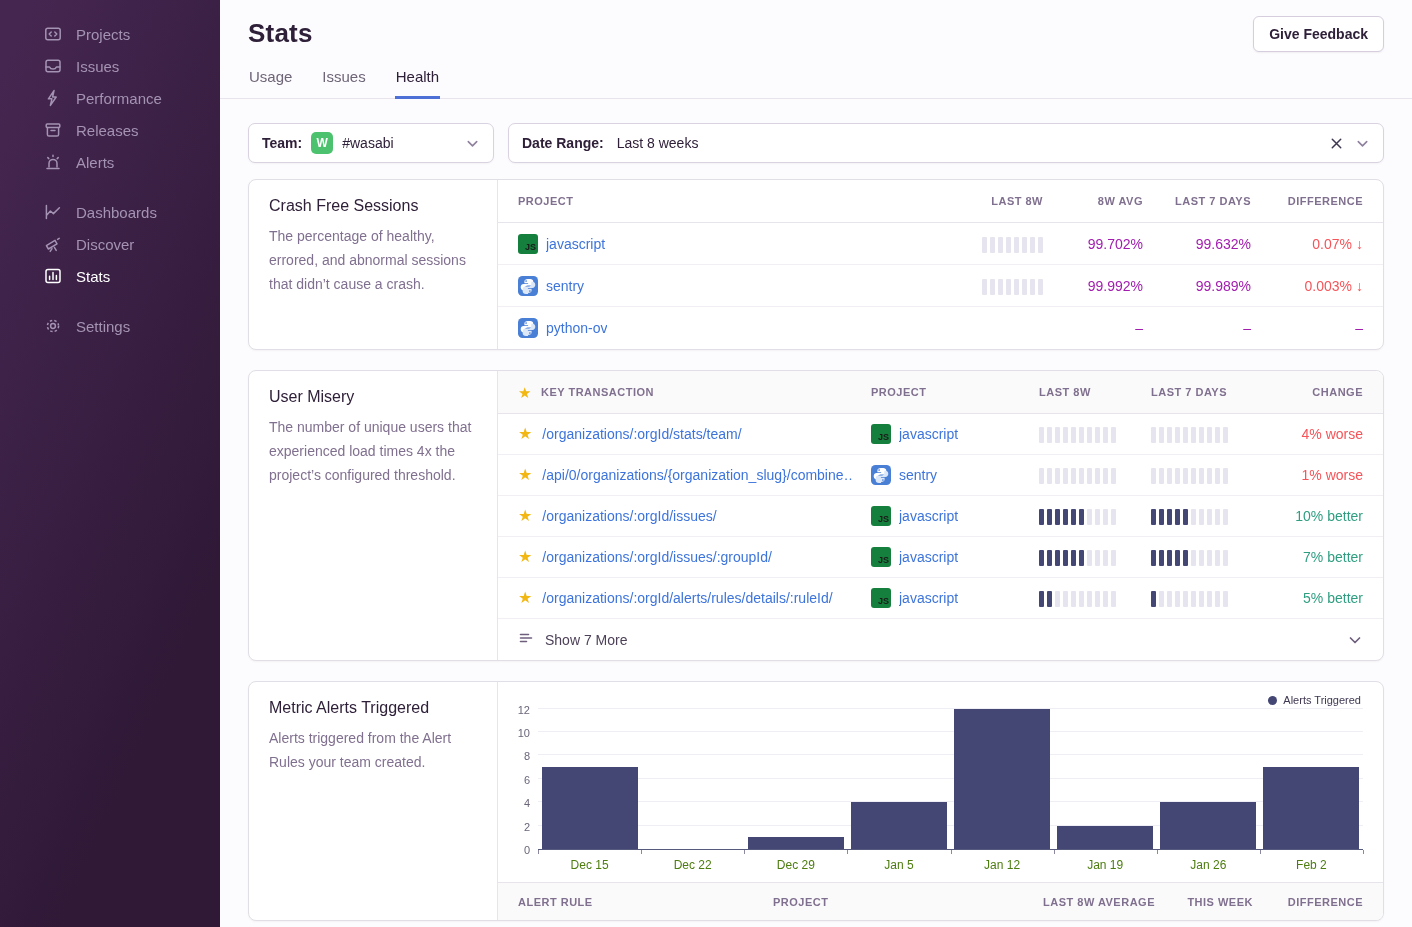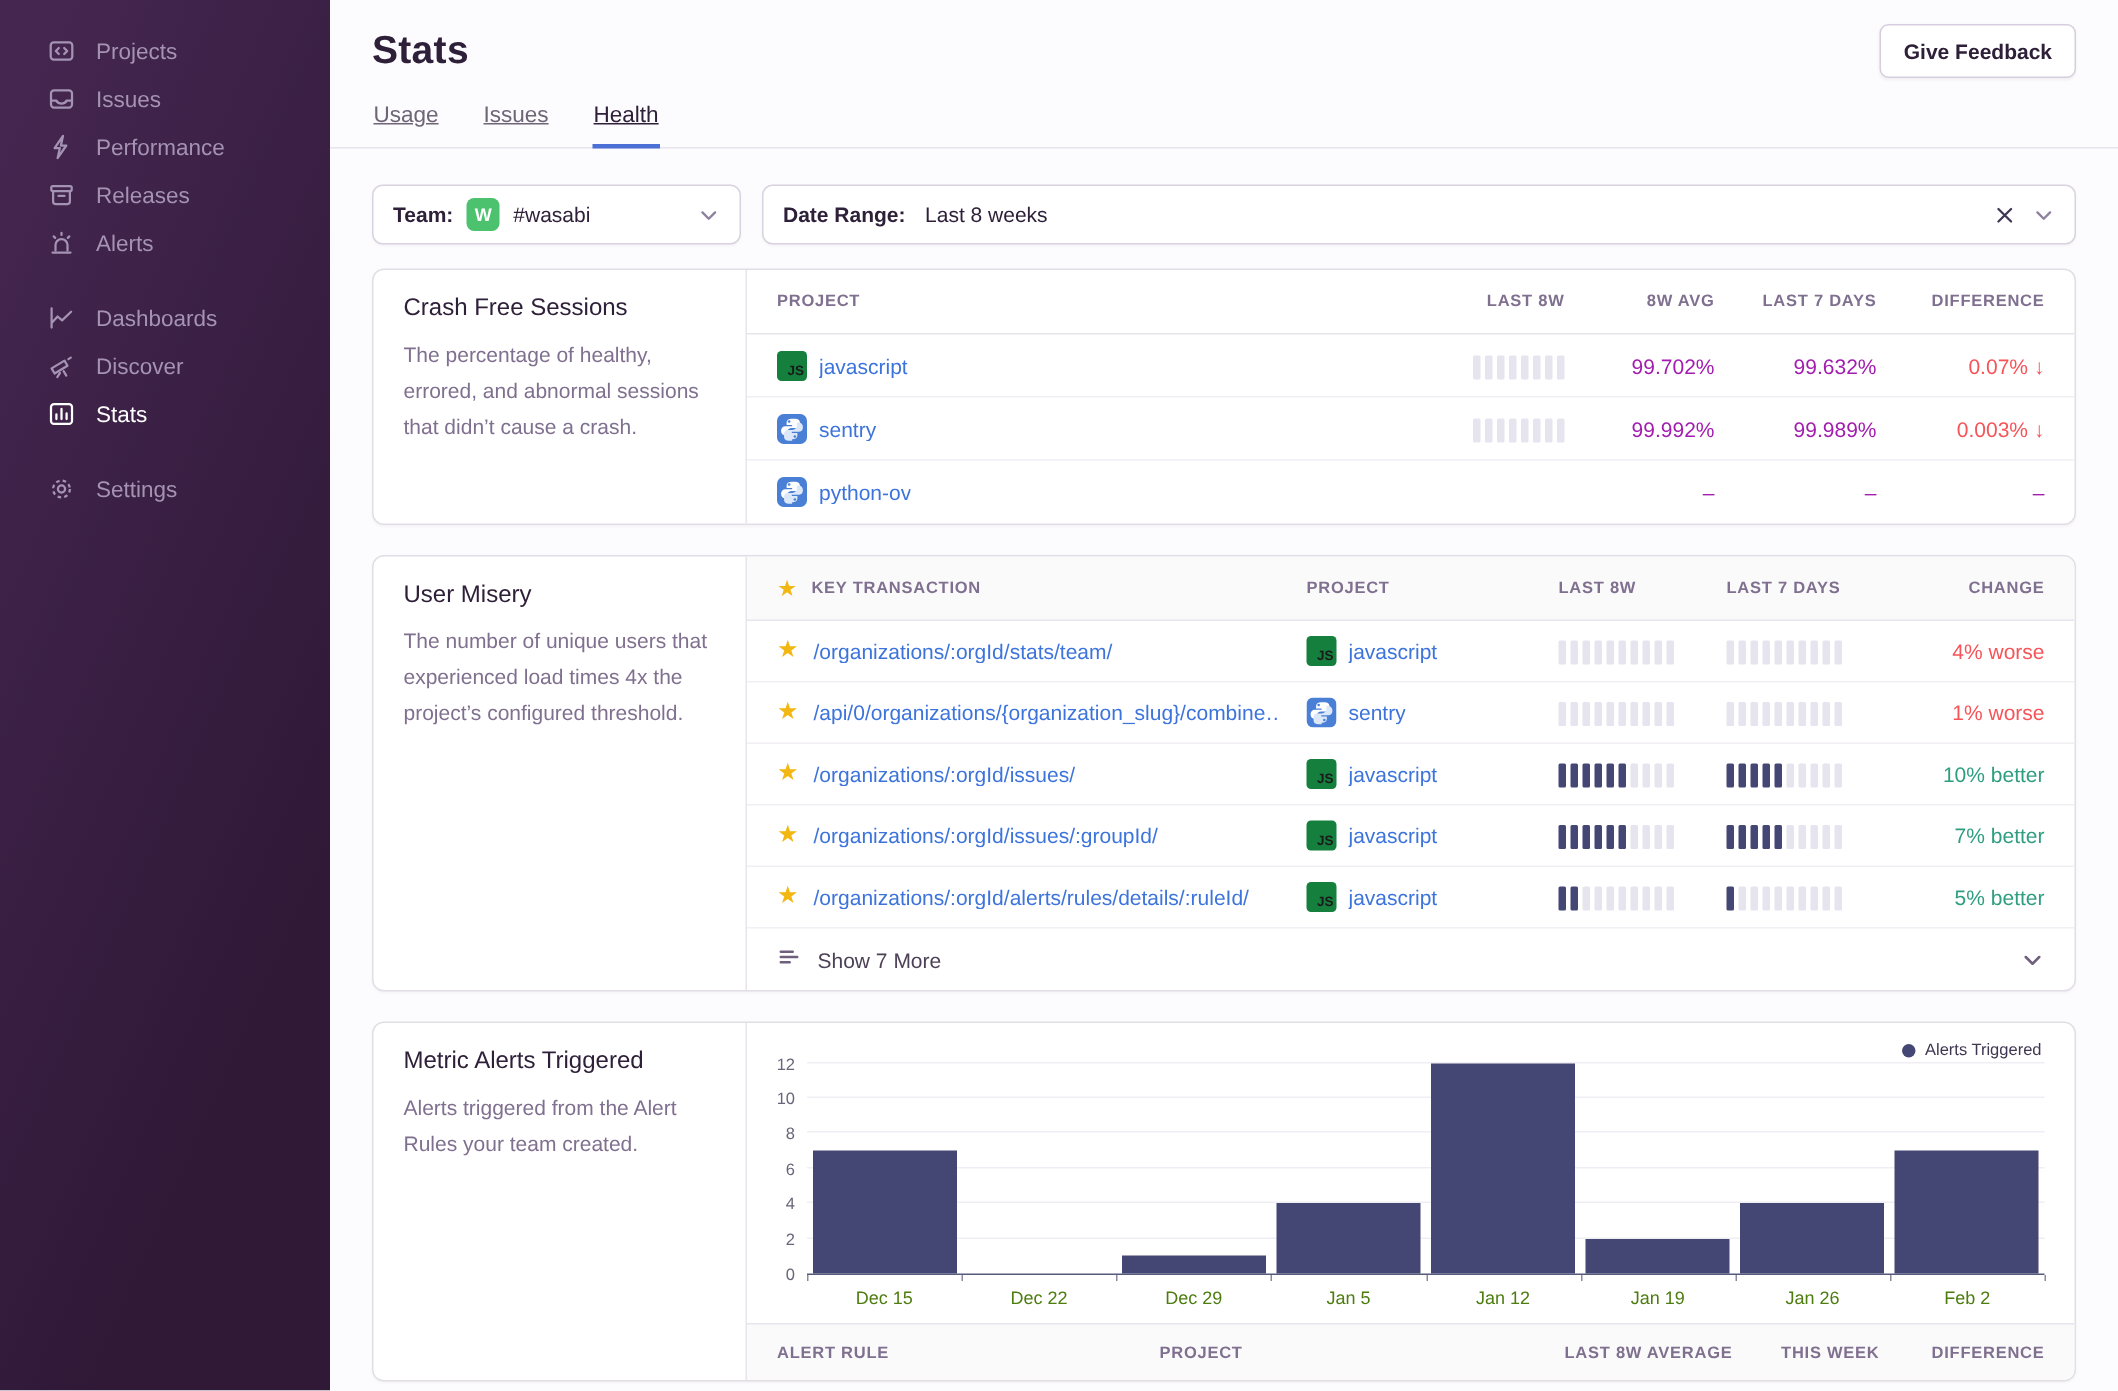--- a/index.html
+++ b/index.html
@@ -13,36 +13,36 @@
   
   .sidebar {
     width:220px; min-width:220px; height:927px;
     background:linear-gradient(294deg,#2f1937 25%,#452650 95%);
     color:#a796b5; padding:18px 0 0 0;
   }
   .org-row { display:flex; align-items:center; gap:12px; padding:0 16px 26px 16px; cursor:pointer; }
   .org-avatar { width:38px; height:38px; background:#fff; border-radius:9px; display:flex; align-items:center; justify-content:center; flex:none; }
   .org-name { color:#fff; font-weight:700; font-size:15px; line-height:1.25; }
   .user-name { color:#b4a6c1; font-size:13.5px; line-height:1.3; }
-  .nav-item { display:flex; align-items:center; gap:14px; padding:7px 32px; font-size:15px; color:#a493b3; cursor:pointer; }
+  .nav-item { display:flex; align-items:center; gap:14px; padding:7px 16px; font-size:15px; color:#a493b3; cursor:pointer;margin-left:28px; }
   .nav-item.active { color:#fff; font-weight:500; }
   .nav-item.gap { margin-top:18px; }
   .nav-icon { width:18px; height:18px; display:flex; align-items:center; justify-content:center; flex:none; }
   .nav-icon svg { display:block; }
   
   .main { flex:1; min-width:0; display:flex; flex-direction:column; }
   .top-row { display:flex; align-items:flex-start; justify-content:space-between; padding:16px 28px 0 28px; }
   h1 { margin:2px 0 0 0; font-size:26px; color:#2f2039; letter-spacing:.2px; }
   .feedback-btn {
     font-family:inherit; font-size:14px; font-weight:700; color:#2f2039;
     background:#fff; border:1px solid #d6cede; border-radius:6px;
     padding:9px 15px; cursor:pointer; box-shadow:0 1px 2px rgba(43,34,51,.06);
   }
   .tabs { display:flex; gap:28px; padding:0 28px; margin-top:16px; border-bottom:1px solid #e8e4ec; }
-  .tab { padding:0 1px 11px 1px; font-size:15px; color:#6e6577; cursor:pointer; border-bottom:3px solid transparent; margin-bottom:-1px;text-decoration:underline; }
+  .tab { padding:0 1px 11px 1px; font-size:15px; color:#6e6577; cursor:pointer; border-bottom:3px solid transparent; margin-bottom:-1px; }
   .tab.active { color:#2f2039; border-bottom-color:#4c70d6; }
   .content { padding:24px 28px 0 28px; flex:1; }
   
   .filter-row { display:flex; gap:14px; margin-bottom:16px; }
   .selector {
     height:40px; background:#fff; border:1px solid #d9d2e0; border-radius:7px;
     display:flex; align-items:center; padding:0 13px; gap:9px; cursor:pointer;
     box-shadow:0 1px 2px rgba(43,34,51,.04);
   }
   .team-select { width:246px; }

